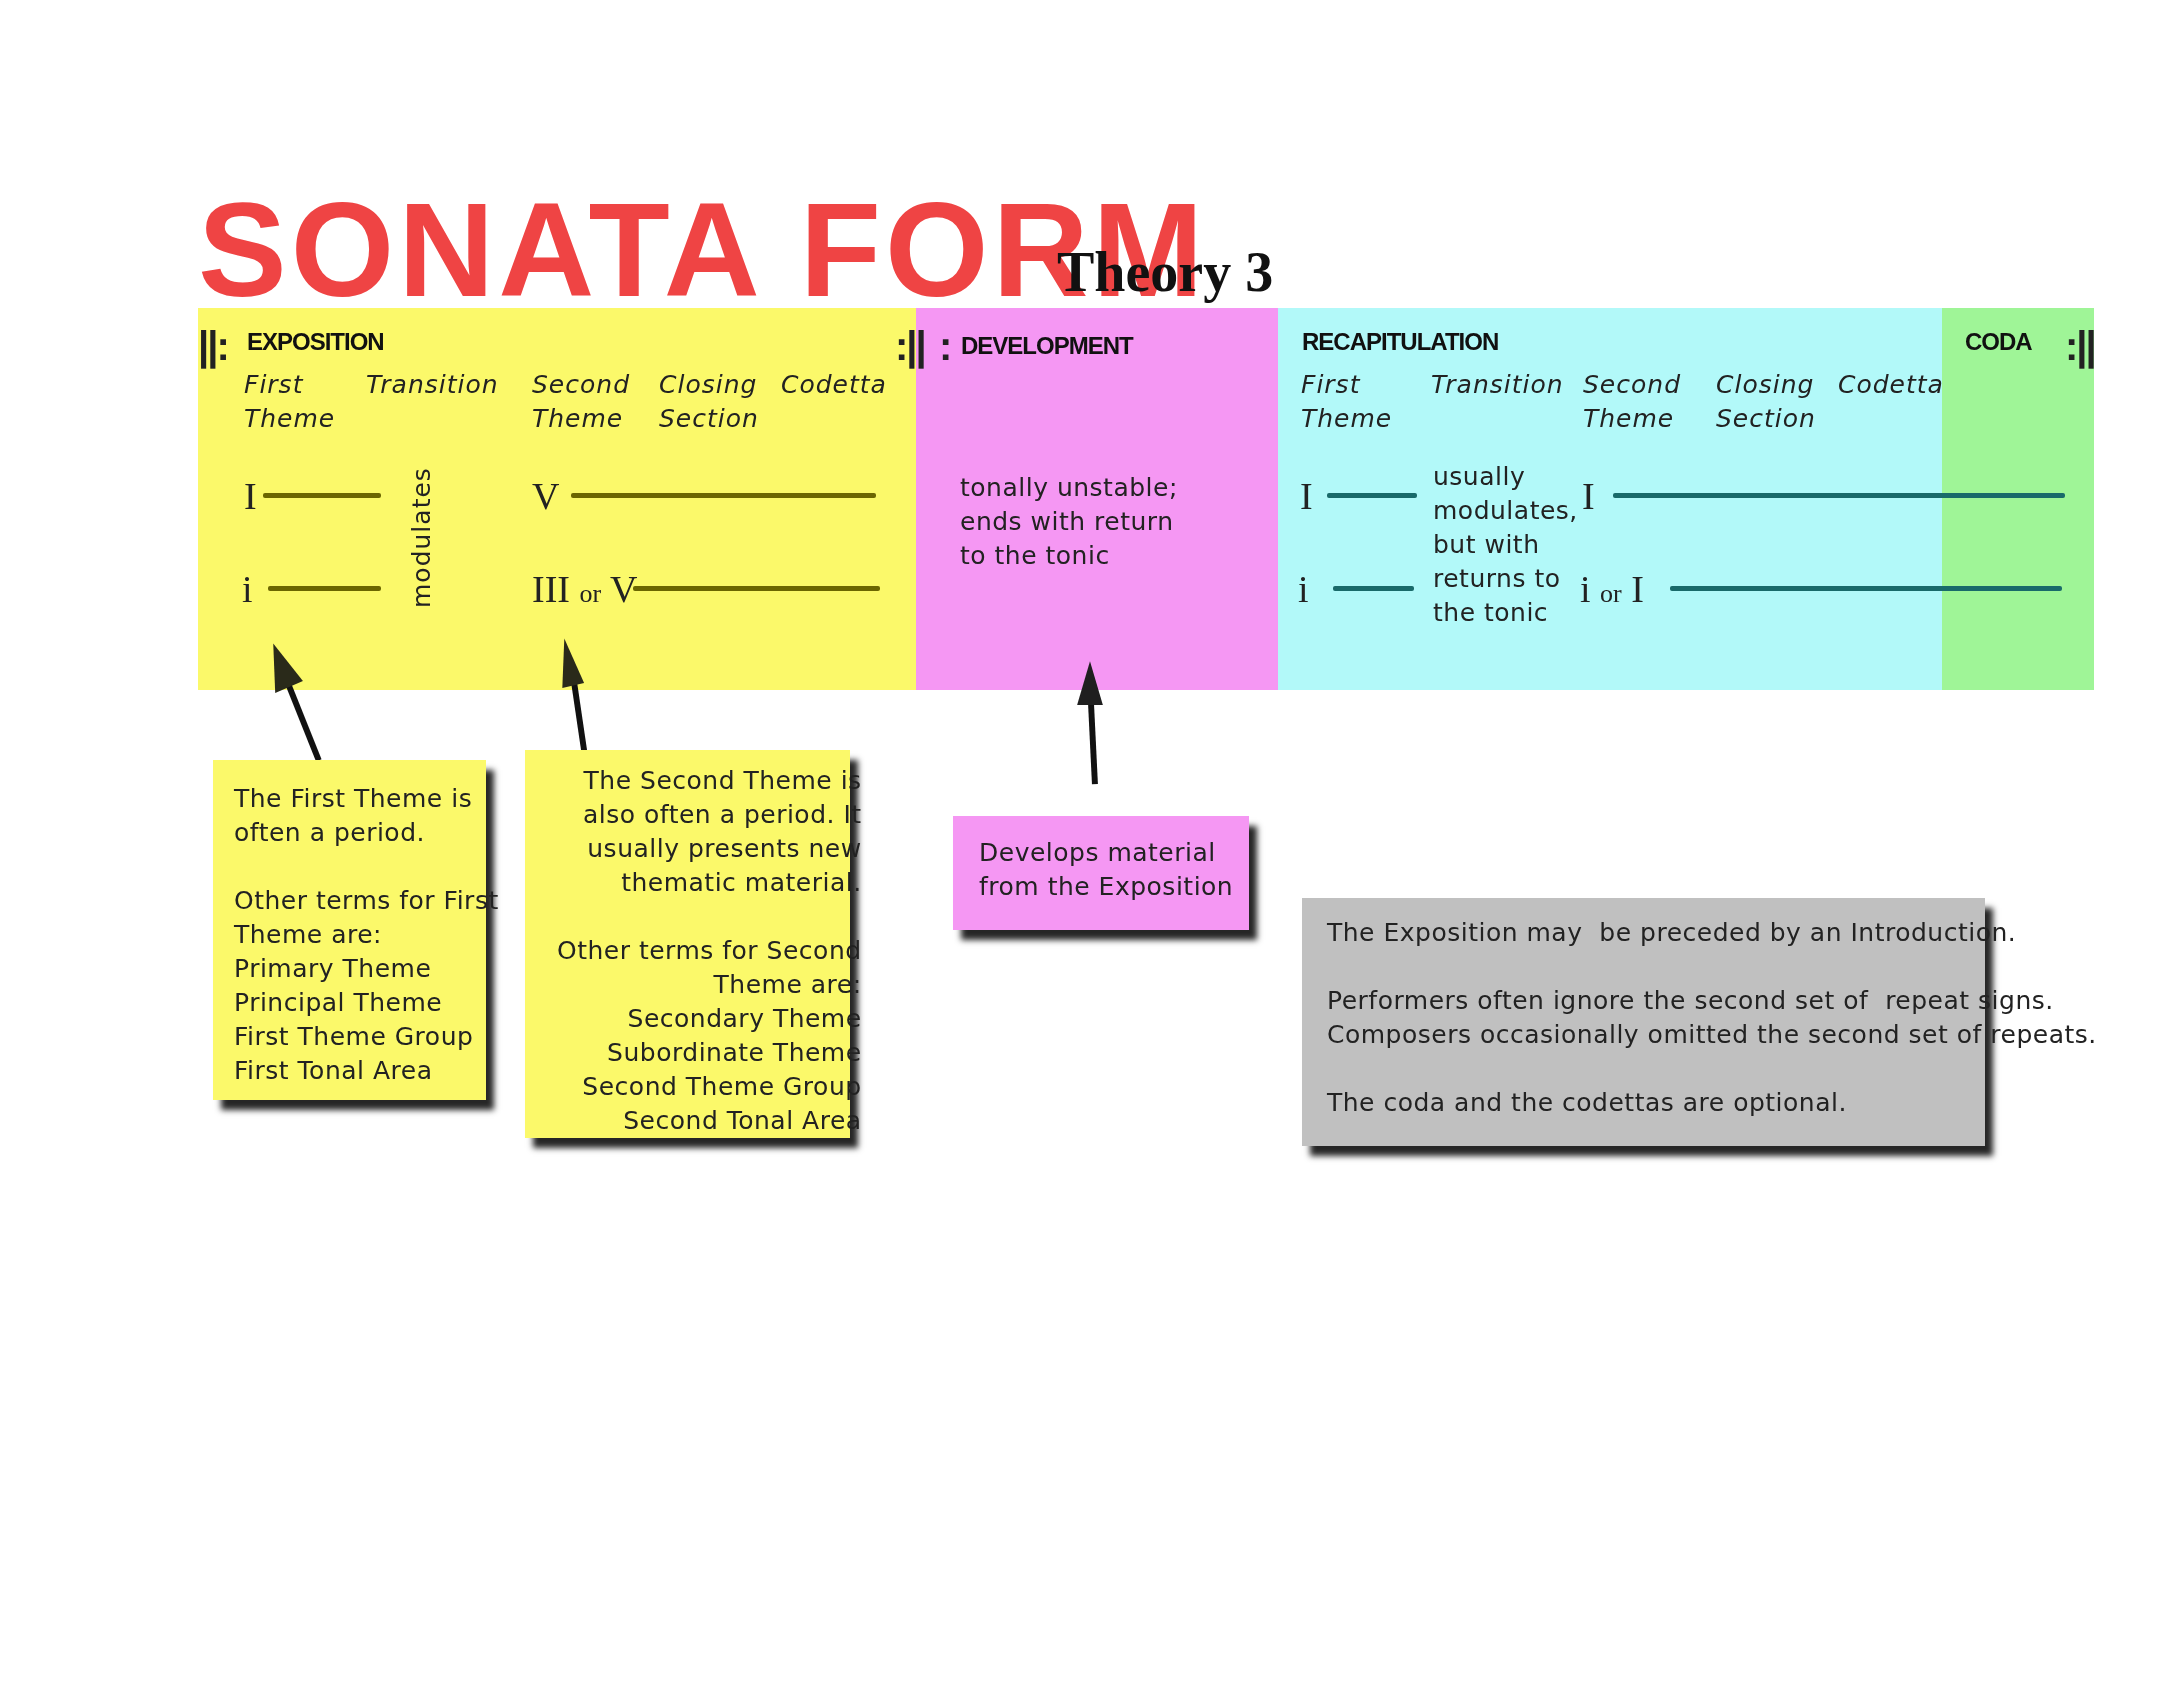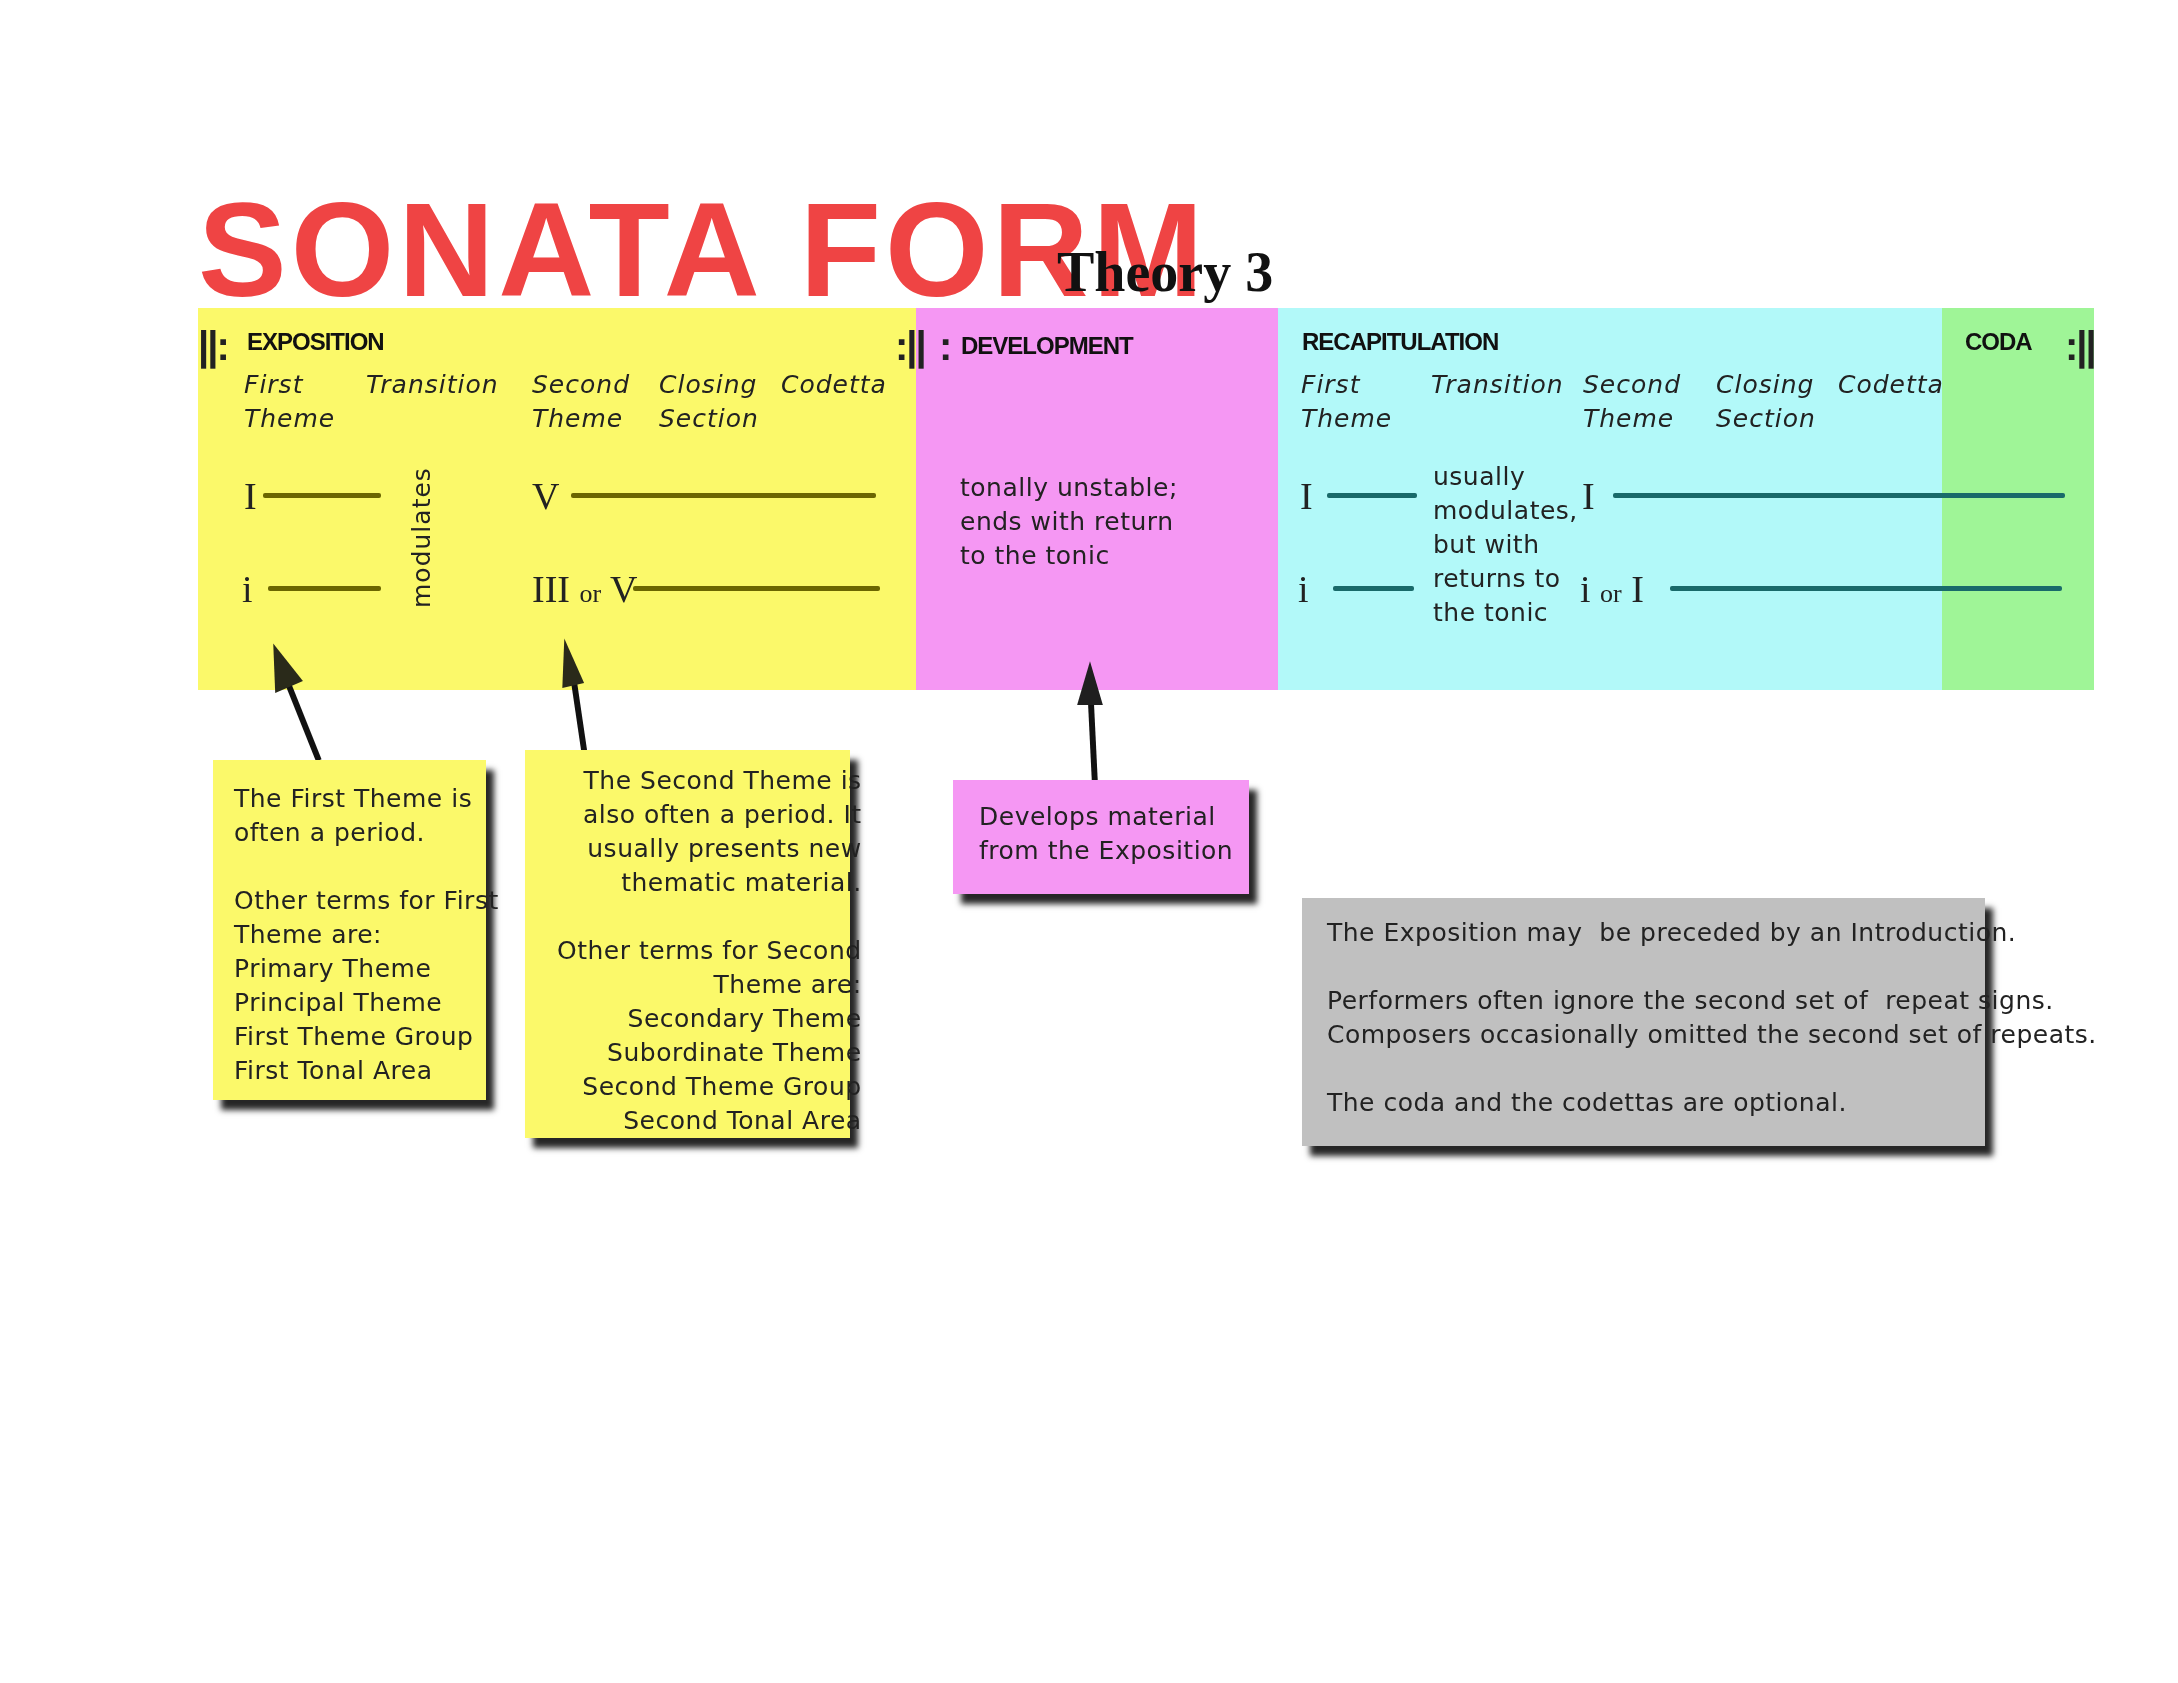--- a/index.html
+++ b/index.html
@@ -171,21 +171,21 @@
 thematic material.
 
 Other terms for Second
 Theme are:
 Secondary Theme
 Subordinate Theme
 Second Theme Group
 Second Tonal Area</div>
 </div>
 
-<div class="abs note" style="left:953px; top:780px; width:296px; height:114px; background:#f597f3;">
+<div class="abs note" style="left:953px; top:816px; width:296px; height:114px; background:#f597f3;">
   <div class="txt" style="left:26px; top:20px;">Develops material
 from the Exposition</div>
 </div>
 
 <div class="abs note" style="left:1302px; top:898px; width:683px; height:248px; background:#c0c0c0;">
   <div class="txt" style="left:25px; top:18px;">The Exposition may  be preceded by an Introduction.
 
 Performers often ignore the second set of  repeat signs.
 Composers occasionally omitted the second set of repeats.
 

